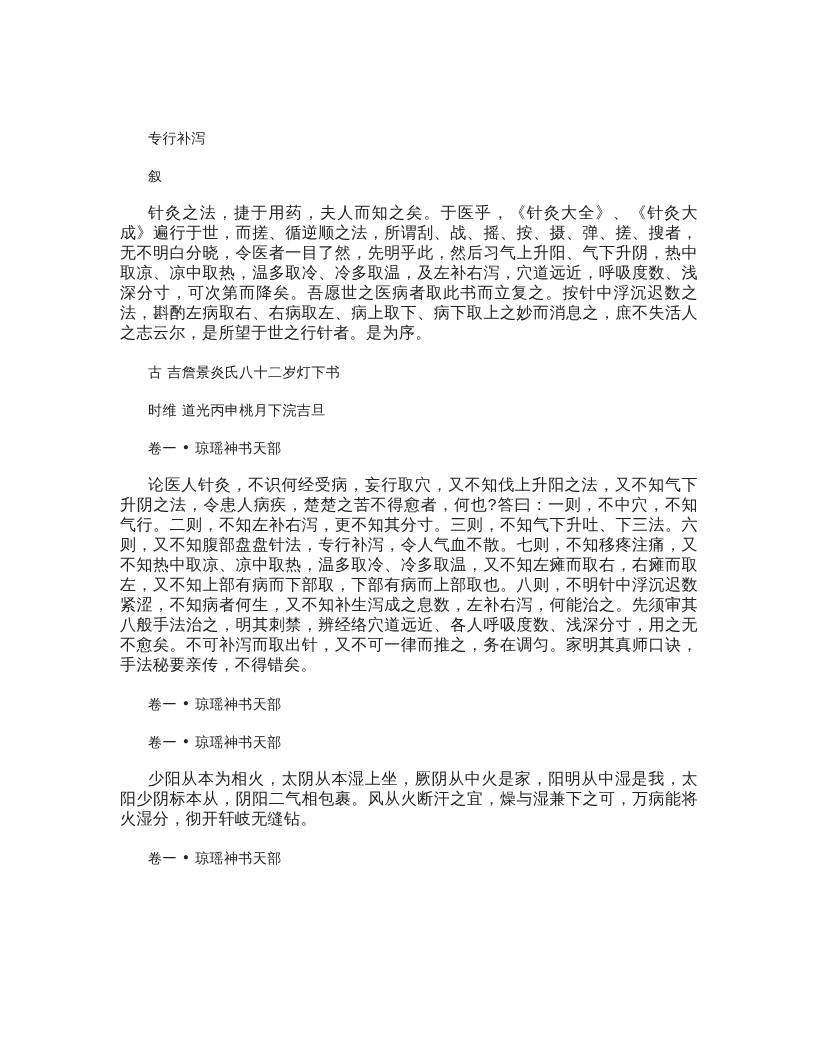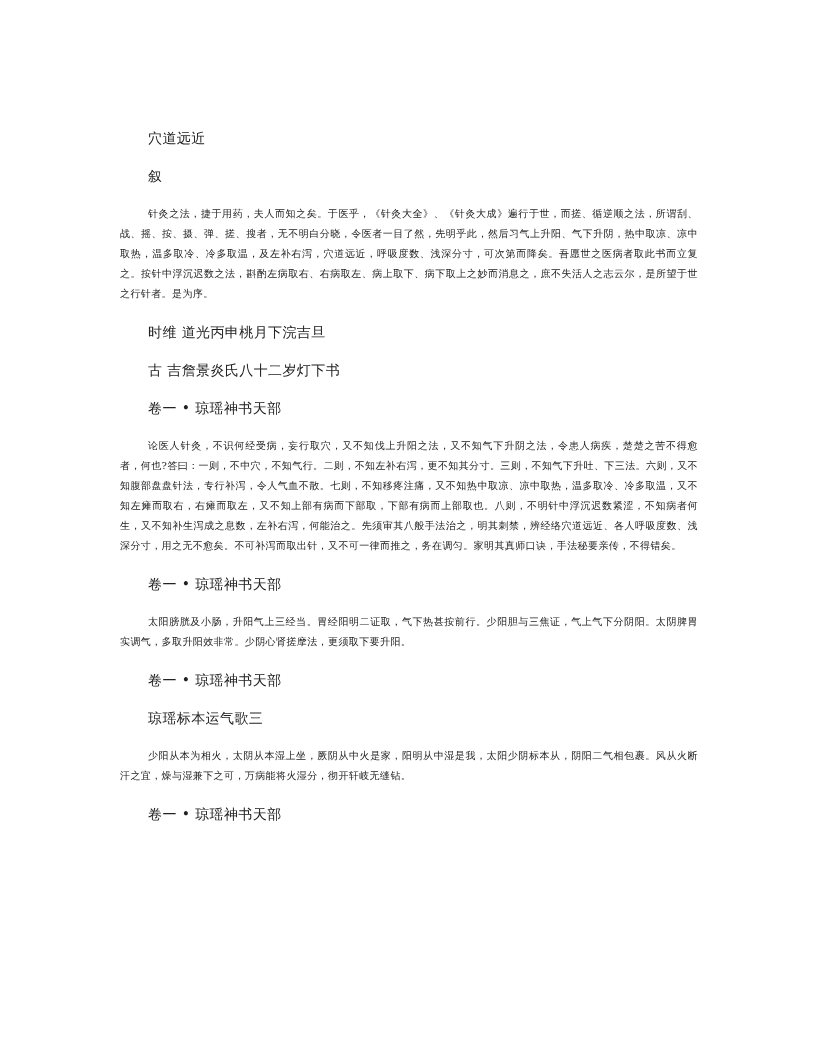--- a/index.html
+++ b/index.html
@@ -1,36 +1,34 @@
 <!DOCTYPE html>
 <html><head>
 <meta charset="utf-8">
 <style>
   html, body { margin: 0; padding: 0; background: #ffffff; }
   body { width: 816px; height: 1056px; position: relative; overflow: hidden;
          font-family: "DejaVu Serif", "Liberation Serif", serif; color: #222; }
   .page { position: absolute; left: 120px; top: 128px; width: 578px; }
-  .para { font-size: 10px; line-height: 20px; margin: 0 0 18px 0; text-indent: 28px;
-          text-align: justify; letter-spacing: 0.4px; }
+  .para { font-size: 16px; line-height: 20px; margin: 0 0 18px 0; text-indent: 28px;
+          text-align: justify; letter-spacing: 0.4px; font-family: Liberation Mono, monospace; }
   .head { font-size: 14px; line-height: 20px; margin: 0 0 18px 0; text-indent: 28px; letter-spacing: 0.4px; }
 </style>
 </head>
 <body>
 
 <div class="page">
-  <p class="head">穴道远近</p>
+  <p class="head">专行补泻</p>
   <p class="head">叙</p>
   <p class="para">针灸之法，捷于用药，夫人而知之矣。于医乎，《针灸大全》、《针灸大成》遍行于世，而搓、循逆顺之法，所谓刮、战、摇、按、摄、弹、搓、搜者，无不明白分晓，令医者一目了然，先明乎此，然后习气上升阳、气下升阴，热中取凉、凉中取热，温多取冷、冷多取温，及左补右泻，穴道远近，呼吸度数、浅深分寸，可次第而降矣。吾愿世之医病者取此书而立复之。按针中浮沉迟数之法，斟酌左病取右、右病取左、病上取下、病下取上之妙而消息之，庶不失活人之志云尔，是所望于世之行针者。是为序。</p>
+  <p class="head">古 吉詹景炎氏八十二岁灯下书</p>
   <p class="head">时维 道光丙申桃月下浣吉旦</p>
-  <p class="head">古 吉詹景炎氏八十二岁灯下书</p>
 
   <p class="head">卷一 • 琼瑶神书天部</p>
   <p class="para">论医人针灸，不识何经受病，妄行取穴，又不知伐上升阳之法，又不知气下升阴之法，令患人病疾，楚楚之苦不得愈者，何也?答曰：一则，不中穴，不知气行。二则，不知左补右泻，更不知其分寸。三则，不知气下升吐、下三法。六则，又不知腹部盘盘针法，专行补泻，令人气血不散。七则，不知移疼注痛，又不知热中取凉、凉中取热，温多取冷、冷多取温，又不知左瘫而取右，右瘫而取左，又不知上部有病而下部取，下部有病而上部取也。八则，不明针中浮沉迟数紧涩，不知病者何生，又不知补生泻成之息数，左补右泻，何能治之。先须审其八般手法治之，明其刺禁，辨经络穴道远近、各人呼吸度数、浅深分寸，用之无不愈矣。不可补泻而取出针，又不可一律而推之，务在调匀。家明其真师口诀，手法秘要亲传，不得错矣。</p>
 
   <p class="head">卷一 • 琼瑶神书天部</p>
-  <p class="para">太阳膀胱及小肠，升阳气上三经当。胃经阳明二证取，气下热甚按前行。少阳胆与三焦证，气上气下分阴阳。太阴脾胃实调气，多取升阳效非常。少阴心肾搓摩法，更须取下要升阳。</p>
 
   <p class="head">卷一 • 琼瑶神书天部</p>
-  <p class="head">琼瑶标本运气歌三</p>
   <p class="para">少阳从本为相火，太阴从本湿上坐，厥阴从中火是家，阳明从中湿是我，太阳少阴标本从，阴阳二气相包裹。风从火断汗之宜，燥与湿兼下之可，万病能将火湿分，彻开轩岐无缝钻。</p>
 
   <p class="head">卷一 • 琼瑶神书天部</p>
 </div>
 
 </body></html>

